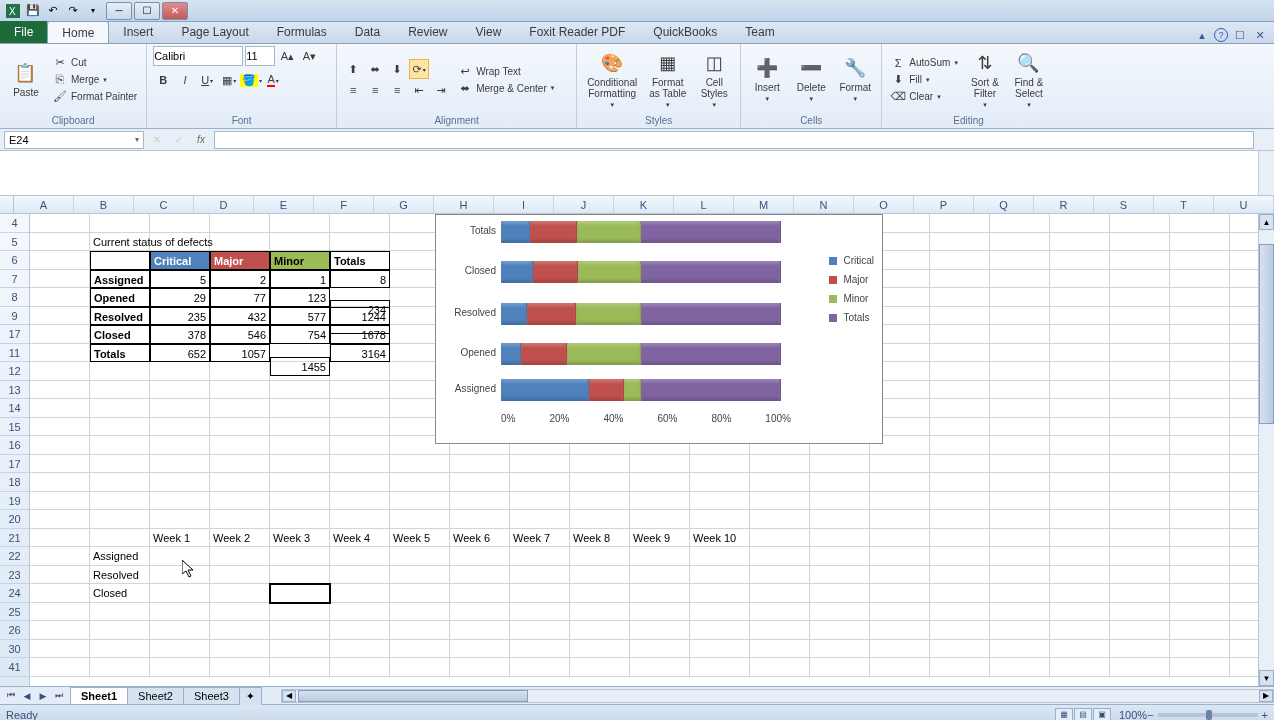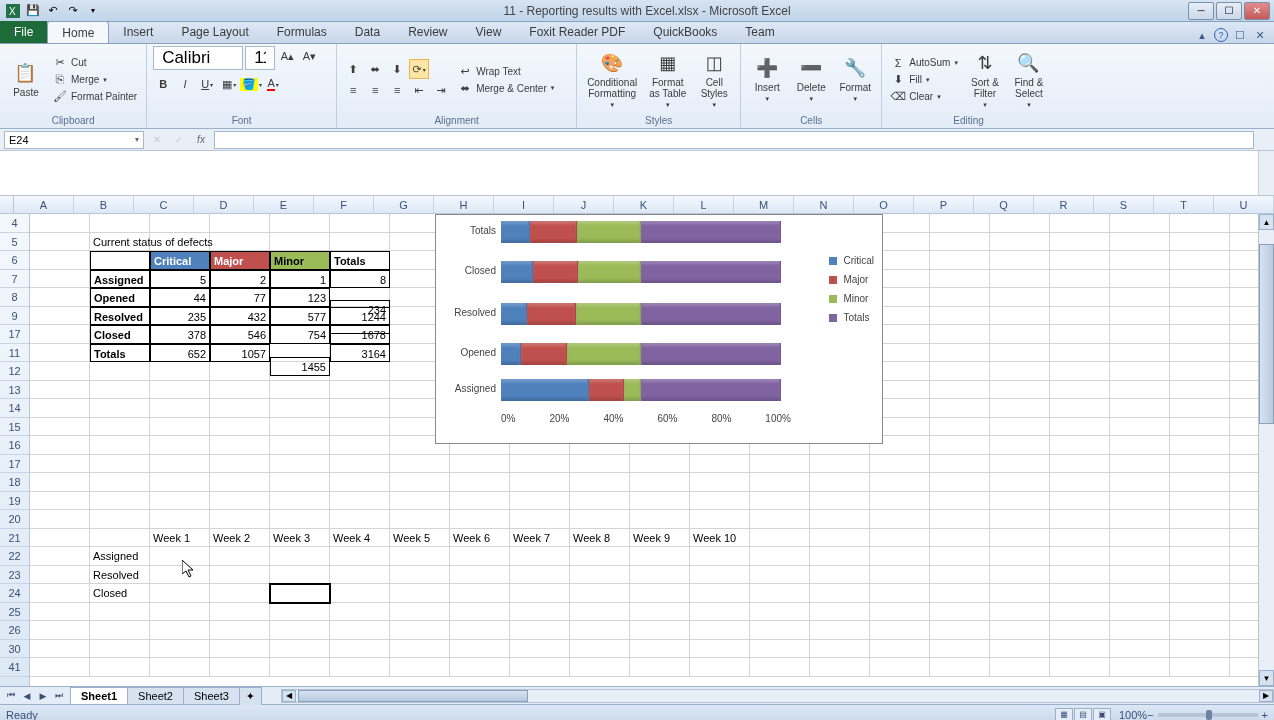--- a/index.html
+++ b/index.html
@@ -25,21 +25,21 @@
 
 .ribbon { height: 85px; background: linear-gradient(#f4f8fd,#e3ecf7); border-bottom: 1px solid #9bb0cb; display: flex; }
 .rgroup { border-right: 1px solid #c0cfde; padding: 2px 6px; display: flex; flex-direction: column; }
 .rgroup-content { flex: 1; display: flex; align-items: center; gap: 4px; }
 .rgroup-label { text-align: center; font-size: 10px; color: #5b7090; padding-top: 2px; position: relative; }
 .big-btn { display: flex; flex-direction: column; align-items: center; justify-content: center; gap: 2px; padding: 2px 4px; font-size: 10px; color: #3b3b3b; min-width: 40px; }
 .big-btn .icon { width: 24px; height: 24px; display: flex; align-items: center; justify-content: center; font-size: 18px; }
 .small-stack { display: flex; flex-direction: column; gap: 1px; }
 .small-btn { display: flex; align-items: center; gap: 4px; font-size: 10px; padding: 1px 3px; color: #3b3b3b; }
 .small-btn .sicon { width: 14px; height: 14px; display: flex; align-items: center; justify-content: center; font-size: 11px; }
-.font-select { border: 1px solid #a6b8ce; background: #fff; font-size: 17px; padding: 1px 8px; }
+.font-select { border: 1px solid #a6b8ce; background: #fff; font-size: 11px; padding: 1px 0; }
 .fontname { width: 90px; }
 .fontsize { width: 30px; }
 .btn-row { display: flex; gap: 2px; }
 .tb-btn { width: 20px; height: 20px; border: 1px solid transparent; display: flex; align-items: center; justify-content: center; font-size: 11px; color: #3b3b3b; }
 .tb-btn.active { background: #fde5a6; border-color: #e8b44e; }
 .tb-btn .dd { font-size: 6px; margin-left: 1px; }
 
 
 .formula-bar { height: 22px; border-bottom: 1px solid #b6c4d6; display: flex; align-items: center; background: #e9eff7; }
 .name-box { width: 140px; border: 1px solid #a6b8ce; background: #fff; height: 18px; margin: 0 4px; display: flex; align-items: center; padding: 0 4px; font-size: 11px; }
@@ -115,21 +115,20 @@
         <svg width="14" height="14">
           <rect width="14" height="14" fill="#217346"></rect>
           <text x="3" y="11" font-size="10" fill="#fff">X</text>
         </svg>
       </div>
     <div class="qat-icon">💾</div>
     <div class="qat-icon">↶</div>
     <div class="qat-icon">↷</div>
     <div class="qat-icon" style="font-size:8px">▾</div>
   </div>
-  <div class="title">11 - Reporting results with Excel.xlsx - Microsoft Excel</div>
   <div class="win-controls">
     <div class="win-btn">─</div>
     <div class="win-btn">☐</div>
     <div class="win-btn close">✕</div>
   </div>
 </div>
 
 <div class="ribbon-tabs">
   <div class="file-tab">File</div>
   <div class="rtab active">Home</div>
@@ -928,21 +927,21 @@
           <div class="cell tbord hdr-crit" style="left: 120px; top: 37px; width: 60px; height: 18.5px;">Critical</div>
           <div class="cell tbord hdr-maj" style="left: 180px; top: 37px; width: 60px; height: 18.5px;">Major</div>
           <div class="cell tbord hdr-min" style="left: 240px; top: 37px; width: 60px; height: 18.5px;">Minor</div>
           <div class="cell tbord hdr-tot" style="left: 300px; top: 37px; width: 60px; height: 18.5px;">Totals</div>
           <div class="cell tbord bold" style="left: 60px; top: 55.5px; width: 60px; height: 18.5px;">Assigned</div>
           <div class="cell tbord num" style="left: 120px; top: 55.5px; width: 60px; height: 18.5px;">5</div>
           <div class="cell tbord num" style="left: 180px; top: 55.5px; width: 60px; height: 18.5px;">2</div>
           <div class="cell tbord num" style="left: 240px; top: 55.5px; width: 60px; height: 18.5px;">1</div>
           <div class="cell tbord num" style="left: 300px; top: 55.5px; width: 60px; height: 18.5px;">8</div>
           <div class="cell tbord bold" style="left: 60px; top: 74px; width: 60px; height: 18.5px;">Opened</div>
-          <div class="cell tbord num" style="left: 120px; top: 74px; width: 60px; height: 18.5px;">44</div>
+          <div class="cell tbord num" style="left: 120px; top: 74px; width: 60px; height: 18.5px;">29</div>
           <div class="cell tbord num" style="left: 180px; top: 74px; width: 60px; height: 18.5px;">77</div>
           <div class="cell tbord num" style="left: 240px; top: 74px; width: 60px; height: 18.5px;">123</div>
           <div class="cell tbord num" style="left: 300px; top: 86px; width: 60px; height: 34px;">234</div>
           <div class="cell tbord bold" style="left: 60px; top: 92.5px; width: 60px; height: 18.5px;">Resolved</div>
           <div class="cell tbord num" style="left: 120px; top: 92.5px; width: 60px; height: 18.5px;">235</div>
           <div class="cell tbord num" style="left: 180px; top: 92.5px; width: 60px; height: 18.5px;">432</div>
           <div class="cell tbord num" style="left: 240px; top: 92.5px; width: 60px; height: 18.5px;">577</div>
           <div class="cell tbord num" style="left: 300px; top: 92.5px; width: 60px; height: 18.5px;">1244</div>
           <div class="cell tbord bold" style="left: 60px; top: 111px; width: 60px; height: 18.5px;">Closed</div>
           <div class="cell tbord num" style="left: 120px; top: 111px; width: 60px; height: 18.5px;">378</div>

